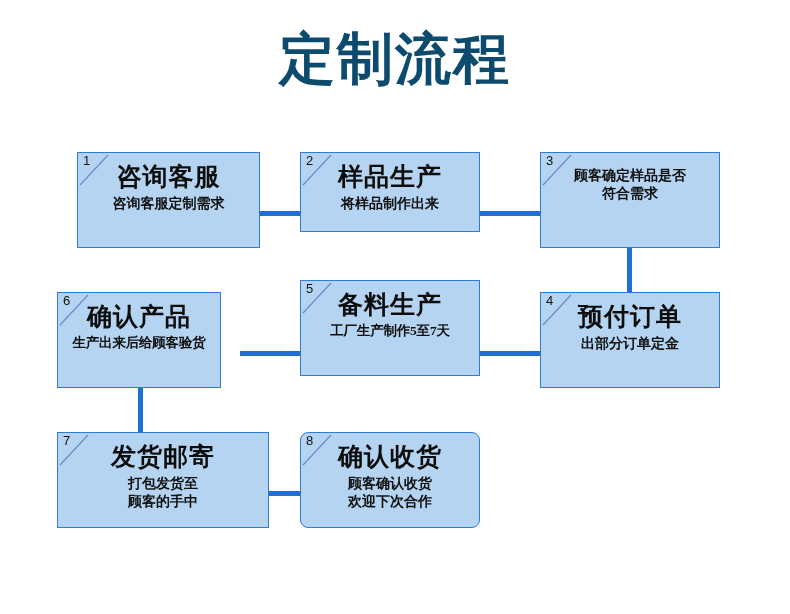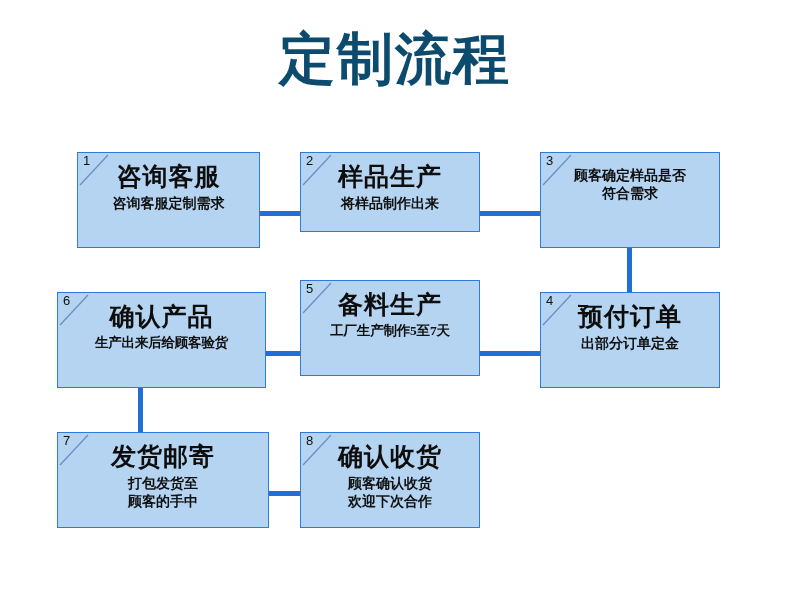--- a/index.html
+++ b/index.html
@@ -153,21 +153,21 @@
 符合需求</div>
     </div>
     <div class="node-corner">
       <svg width="34" height="34" viewBox="0 0 34 34">
           <line x1="2" y1="32" x2="30" y2="2" stroke="#6a8fc4" stroke-width="1.3"></line>
         </svg>
     </div>
     <div class="node-num">3</div>
   </div>
 
-  <div class="node" style="left:57px; top:292px; width:209px; height:96px;">
+  <div class="node" style="left:57px; top:292px; width:164px; height:96px;">
     <div class="node-body">
       <div class="node-title">确认产品</div>
       <div class="node-sub wide">生产出来后给顾客验货</div>
     </div>
     <div class="node-corner">
       <svg width="34" height="34" viewBox="0 0 34 34">
           <line x1="2" y1="32" x2="30" y2="2" stroke="#6a8fc4" stroke-width="1.3"></line>
         </svg>
     </div>
     <div class="node-num">6</div>
@@ -206,21 +206,21 @@
 顾客的手中</div>
     </div>
     <div class="node-corner">
       <svg width="34" height="34" viewBox="0 0 34 34">
           <line x1="2" y1="32" x2="30" y2="2" stroke="#6a8fc4" stroke-width="1.3"></line>
         </svg>
     </div>
     <div class="node-num">7</div>
   </div>
 
-  <div class="node" style="left:300px; top:432px; width:180px; height:96px;">
+  <div class="node" style="left:300px; top:432px; width:180px; height:96px;border-radius:8px;">
     <div class="node-body">
       <div class="node-title">确认收货</div>
       <div class="node-sub">顾客确认收货
 欢迎下次合作</div>
     </div>
     <div class="node-corner">
       <svg width="34" height="34" viewBox="0 0 34 34">
           <line x1="2" y1="32" x2="30" y2="2" stroke="#6a8fc4" stroke-width="1.3"></line>
         </svg>
     </div>

